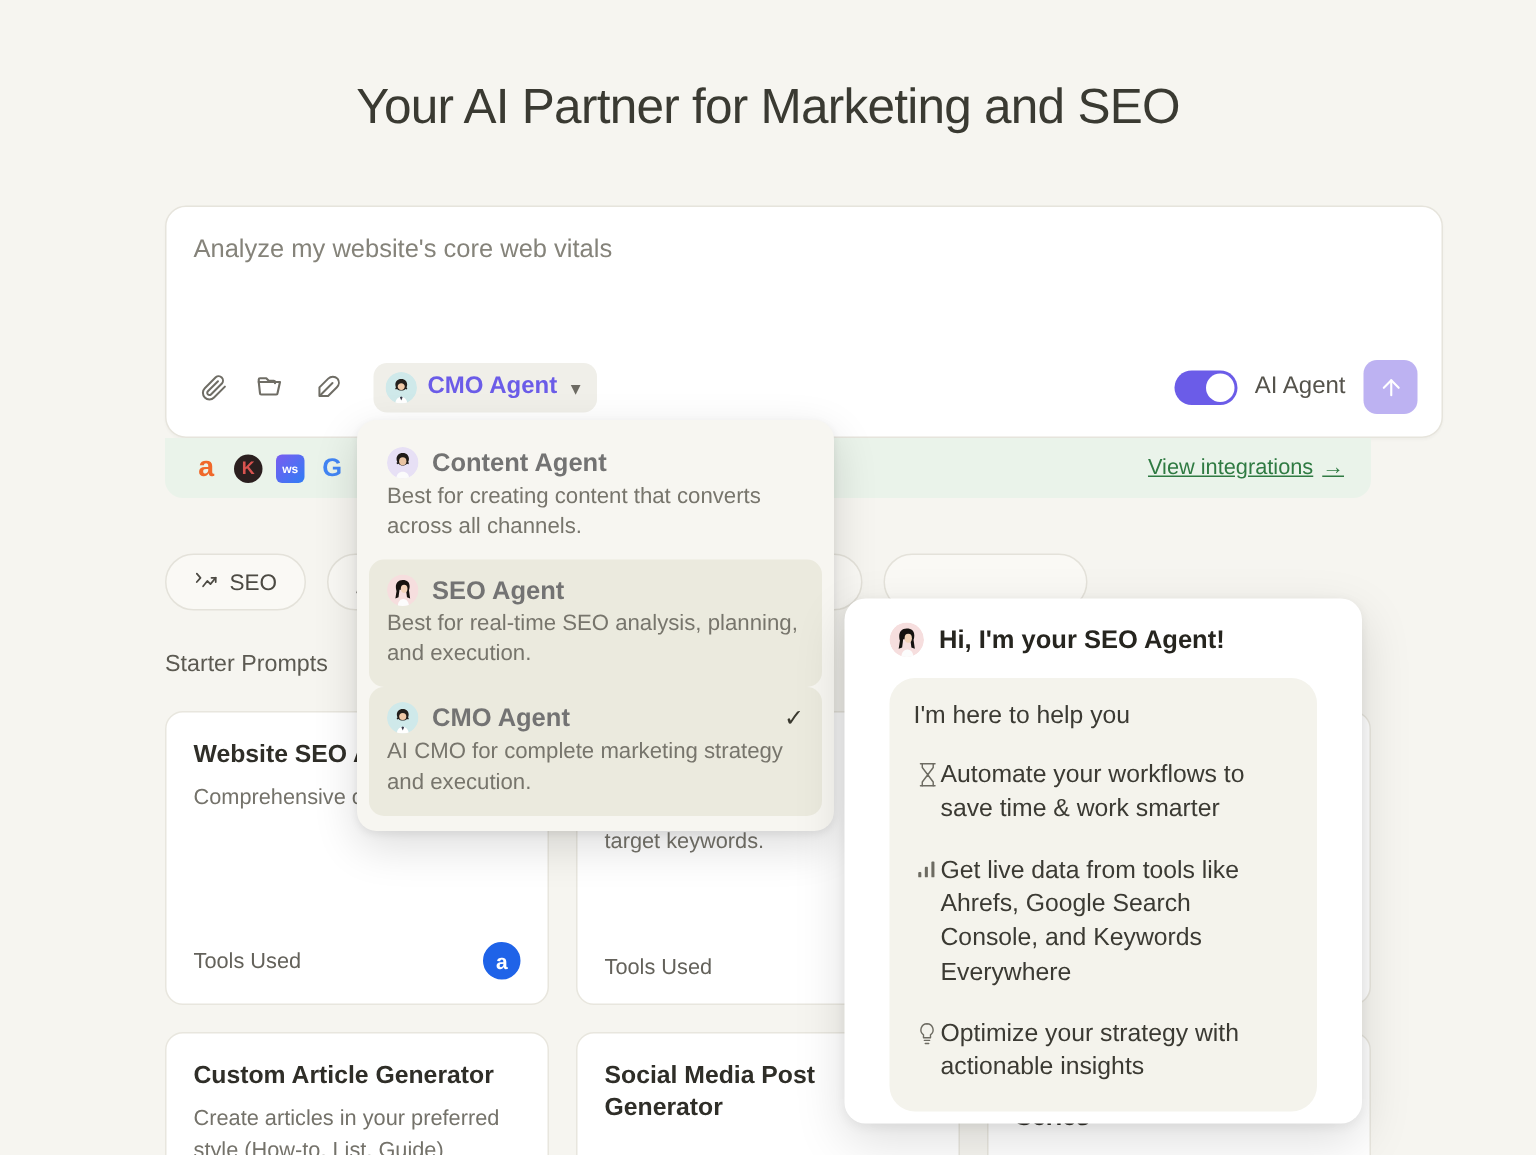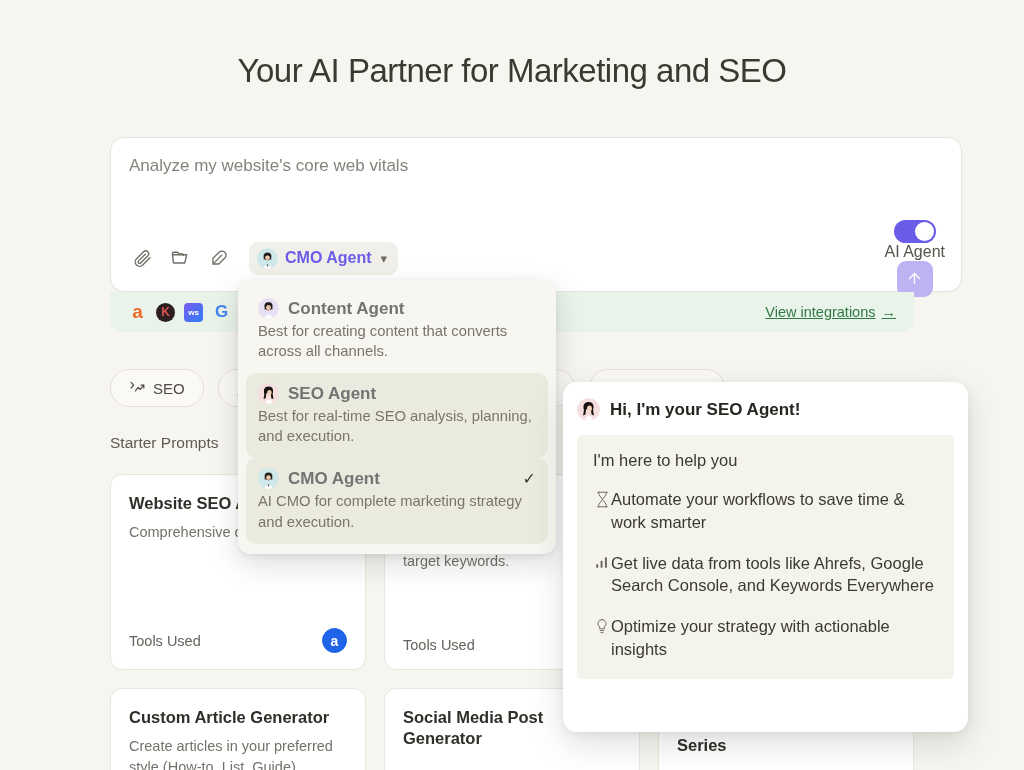--- a/index.html
+++ b/index.html
@@ -66,21 +66,21 @@
   }
   .avatar {
     width: 21px; height: 21px; border-radius: 50%;
     display: block;
     flex: 0 0 auto;
   }
   .chev { color: #6d6b63; font-size: 13px; margin-left: 2px; }
 
   .toolbar-right {
     margin-left: auto;
-    display: flex; align-items: center; gap: 0; flex-direction: column;
+    display: flex; align-items: center; gap: 12px;
   }
   .toggle {
     width: 42px; height: 23px;
     border-radius: 12px;
     background: #6b5ce8;
     position: relative;
     cursor: pointer;
   }
   .toggle::after {
     content: "";
@@ -226,38 +226,38 @@
   }
   .agent-check { margin-left: auto; color: #3a392f; font-size: 16px; }
   .agent-desc {
     margin-top: 2px;
     font-size: 14.8px; color: #77756c; line-height: 1.36;
   }
 
   
   .seo-pop {
     position: absolute;
-    left: 563px; top: 382px;
-    width: 405px; height: 350px;
+    left: 563px; top: 399px;
+    width: 345px; height: 350px;
     background: #ffffff;
     border-radius: 14px;
     box-shadow: 0 12px 34px rgba(0,0,0,0.13), 0 2px 8px rgba(0,0,0,0.06);
-    padding: 16px 14px;
+    padding: 16px 30px;
     z-index: 50;
   }
   .seo-pop-head {
     display: flex; align-items: center; gap: 10px;
   }
   .seo-pop-head .ttl {
     font-size: 17px; font-weight: bold; color: #26251f;
   }
   .seo-body {
     margin-top: 14px;
     background: #f4f3ec;
-    border-radius: 5px;
+    border-radius: 17px;
     padding: 16px 16px 18px 16px;
   }
   .seo-body-intro {
     font-size: 16.5px; color: #3b3a33;
   }
   .seo-feat {
     display: flex; 
     margin-top: 18px;
   }
   .seo-feat .fi {

